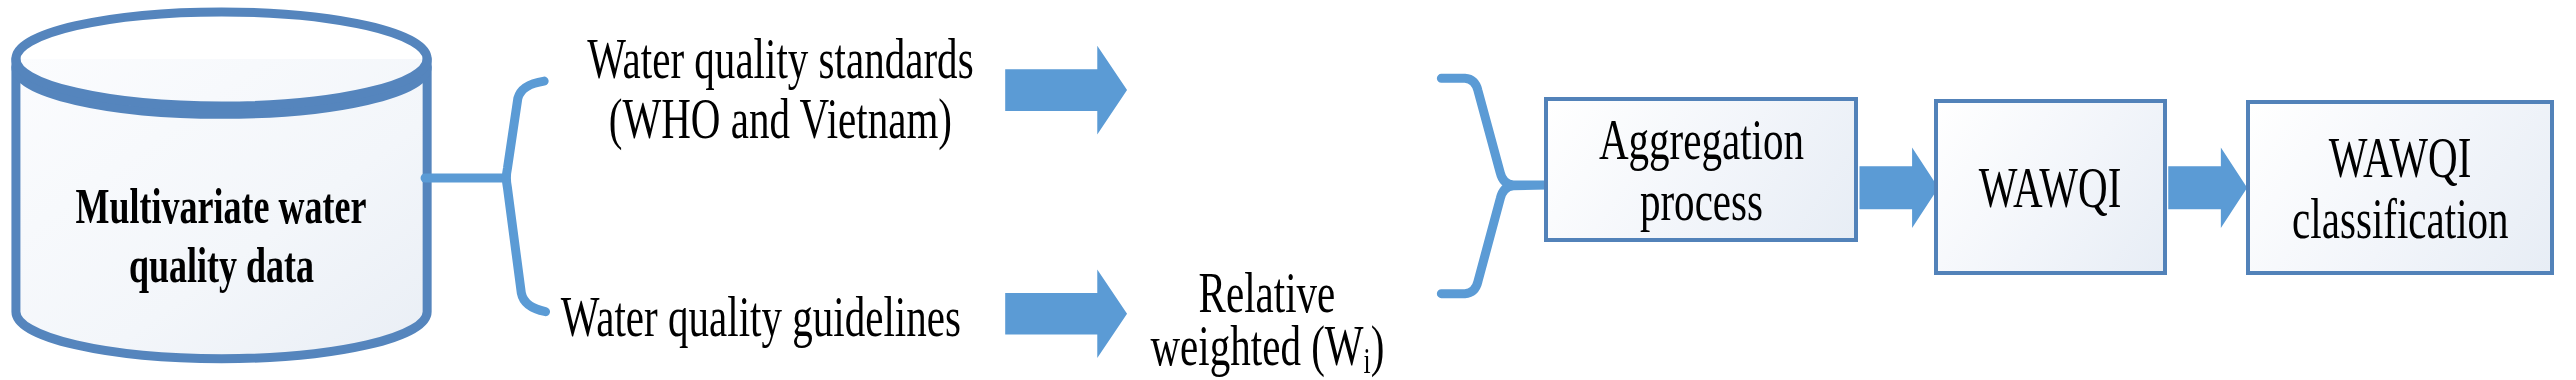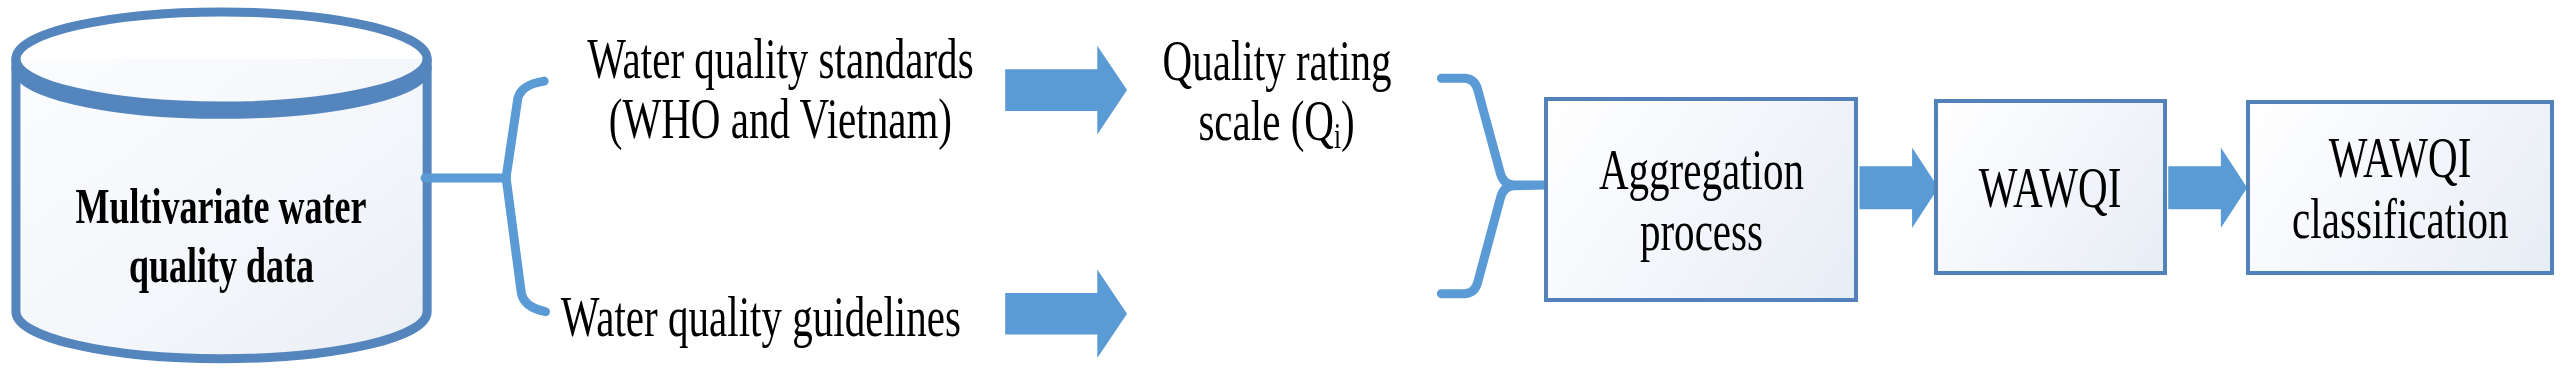--- a/index.html
+++ b/index.html
@@ -78,27 +78,27 @@
 
   <div class="lbl" style="left:573px;top:29px;width:415px;">
     <div class="ln">Water quality standards</div>
     <div class="ln">(WHO and Vietnam)</div>
   </div>
 
   <div class="lbl" style="left:518px;top:287px;width:485px;">
     <div class="ln">Water quality guidelines</div>
   </div>
 
-  <div class="lbl" style="left:1104px;top:31px;width:346px;">
-    <div class="ln">Quality rating</div>
-    <div class="ln"><span>scale (Q</span><sub>i</sub><span>)</span></div>
+
+  <div class="lbl tight" style="left:1094px;top:266px;width:346px;">
+    <div class="ln">Relative</div>
+    <div class="ln"><span>weighted (W</span><sub>i</sub><span>)</span></div>
   </div>
 
-
-  <div class="box" style="left:1544px;top:97px;width:314px;height:205px;">
+  <div class="box" style="left:1544px;top:97px;width:314px;height:145px;">
     <div class="ln">Aggregation</div>
     <div class="ln">process</div>
   </div>
 
   <div class="box" style="left:1934px;top:99px;width:233px;height:176px;">
     <div class="ln">WAWQI</div>
   </div>
 
   <div class="box" style="left:2246px;top:100px;width:308px;height:175px;">
     <div class="ln">WAWQI</div>

